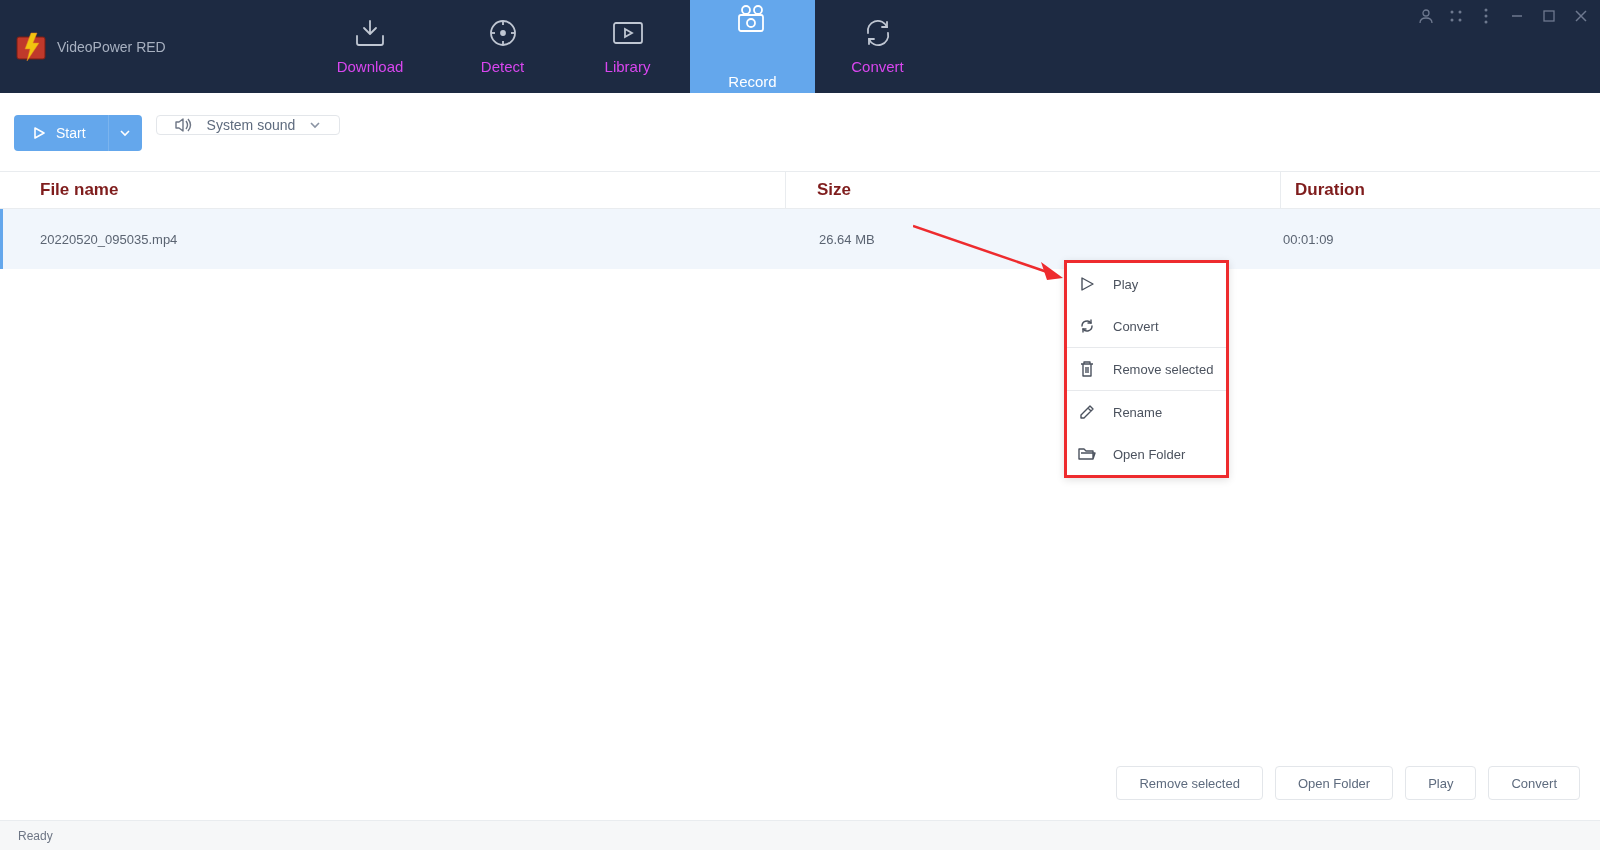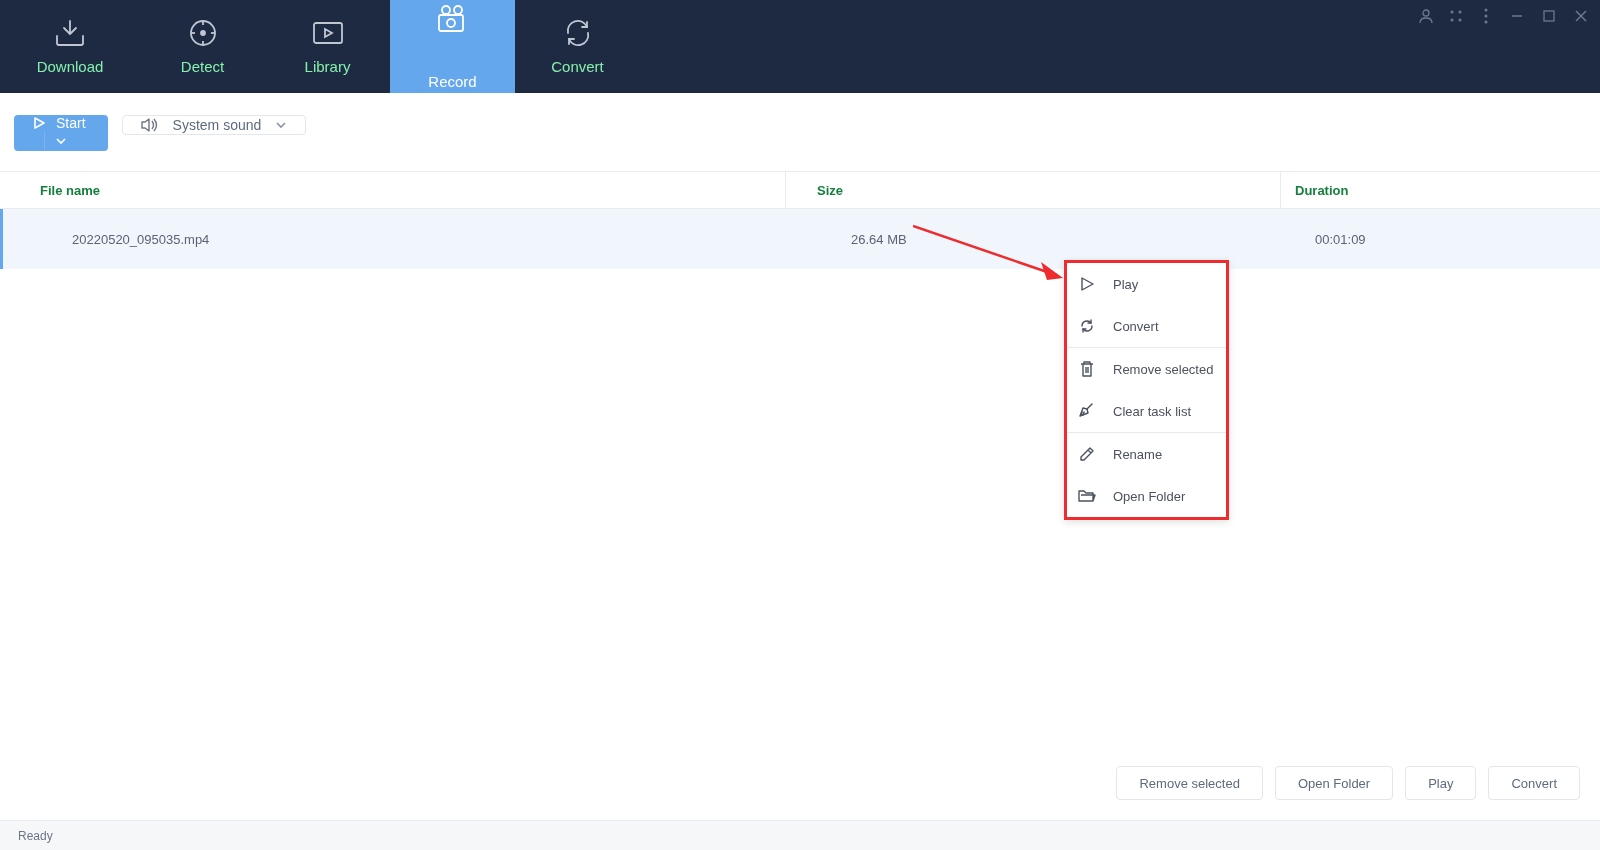--- a/index.html
+++ b/index.html
@@ -8,40 +8,40 @@
 
 .header { height: 93px; background: #1d2a42; display: flex; align-items: stretch; position: relative; }
 .logo-area { display: flex; align-items: center; padding-left: 15px; width: 300px; }
 .logo-icon { width: 32px; height: 32px; margin-right: 10px; position:relative; }
 .logo-title { color: #a7b0c0; font-size: 14px; font-weight: 500; }
 .nav-tabs { display: flex; align-items: stretch; }
 .nav-tab { width: 125px; display: flex; flex-direction: column; align-items: center; justify-content: center; gap: 10px; cursor: pointer; }
 .nav-tab.download { width: 140px; }
 .nav-tab.active { background: #64a7ec; gap: 39px; }
 .nav-tab-icon { height: 30px; display:flex; align-items:center; justify-content:center; }
-.nav-tab-label { color: #86efac; font-size: 15px; }
+.nav-tab-label { color: #d946ef; font-size: 15px; }
 .nav-tab.active .nav-tab-label { color: #fff; }
 .window-controls { position: absolute; right: 10px; top: 8px; display: flex; gap: 14px; align-items: center; }
 .wc { width: 16px; height: 16px; display:flex; align-items:center; justify-content:center; color:#6e798f; cursor:pointer; }
 .wc.big { width: 18px; }
 
 
 .toolbar { height: 78px; background:#fff; padding: 22px 14px 0 14px; display:flex; gap:14px; align-items:flex-start; }
-.btn-start { height: 36px; background:#64a7ec; border-radius:4px; display:flex; align-items:center; cursor:pointer;flex-direction:column; }
+.btn-start { height: 36px; background:#64a7ec; border-radius:4px; display:flex; align-items:center; cursor:pointer; }
 .btn-start-main { display:flex; align-items:center; gap:10px; padding:0 22px 0 18px; color:#fff; font-size:14px; }
 .btn-start-arrow { width:34px; height:100%; border-left:1px solid rgba(255,255,255,0.15); display:flex; align-items:center; justify-content:center; }
 .btn-sound { height:20px; background:#fff; border:1px solid #e3e6ea; border-radius:4px; display:flex; align-items:center; gap:14px; padding:0 18px; cursor:pointer; color:#5e6b7e; font-size:14px; }
 
 
-.table-header { height:38px; border-top:1px solid #e9ecef; border-bottom:1px solid #e9ecef; background:#fff; display:flex; align-items:center; color:#15803d; font-size:13px; font-weight:600; }
+.table-header { height:38px; border-top:1px solid #e9ecef; border-bottom:1px solid #e9ecef; background:#fff; display:flex; align-items:center; color:#7f1d1d; font-size:17px; font-weight:600; }
 .col-name { padding-left:40px; flex: 0 0 785px; }
 .col-size { flex: 0 0 495px; border-left:1px solid #e9ecef; padding-left:31px; height:100%; display:flex; align-items:center;}
 .col-dur { flex:1; border-left:1px solid #e9ecef; padding-left:14px; height:100%; display:flex; align-items:center;}
 .table-row { height:60px; background:#f1f6fc; border-left:3px solid #64a7ec; display:flex; align-items:center; color:#5b6472; font-size:13px; }
-.table-row .col-name { padding-left:37px;margin-left:32px; }
+.table-row .col-name { padding-left:37px; }
 .table-row .col-size, .table-row .col-dur { border-left:none; }
 .table-row .col-dur { padding-left:0; }
 
 
 .ctx { position:absolute; left:1064px; top:260px; width:165px; background:#fff; border:3px solid #ee2b2e; box-shadow:0 2px 8px rgba(0,0,0,0.12); }
 .ctx-item { height:42px; display:flex; align-items:center; gap:16px; padding:0 10px; color:#4b525e; font-size:13px; cursor:pointer; }
 .ctx-icon { width:20px; height:20px; display:flex; align-items:center; justify-content:center; flex-shrink:0; }
 .ctx-sep { height:1px; background:#e7e9ec; margin:0; }
 
 
@@ -51,20 +51,30 @@
 .footer-buttons { position:absolute; right:20px; bottom:50px; display:flex; gap:12px; }
 .fbtn { height:34px; padding:0 22px; border:1px solid #e3e6ea; background:#fff; border-radius:4px; color:#5e6b7e; font-size:13px; display:flex; align-items:center; cursor:pointer; }
 .status-bar { position:absolute; left:0; bottom:0; width:100%; height:30px; background:#f6f7f8; border-top:1px solid #e9ecef; display:flex; align-items:center; padding-left:18px; color:#6e7685; font-size:12px; }
 
 svg { display:block; }
 </style>
 </head>
 <body>
 
 <div class="header">
+  <div class="logo-area">
+    <div class="logo-icon">
+      <svg width="32" height="32" viewBox="0 0 32 32">
+        <rect x="2" y="6" width="28" height="22" rx="2" fill="#c0392b"></rect>
+        <rect x="2" y="6" width="28" height="22" rx="2" fill="none" stroke="#7b1d13" stroke-width="1"></rect>
+        <polygon points="16,2 10,18 15,18 12,30 24,12 18,12 22,2" fill="#f1c40f" stroke="#e67e22" stroke-width="0.5"></polygon>
+      </svg>
+    </div>
+    <div class="logo-title">VideoPower RED</div>
+  </div>
   <div class="nav-tabs">
     <div class="nav-tab download">
       <div class="nav-tab-icon">
         <svg width="34" height="30" viewBox="0 0 34 30" fill="none" stroke="#c0c7d3" stroke-width="1.8">
           <path d="M17 3 L17 15 M11 10 L17 16 L23 10" stroke-linecap="round" stroke-linejoin="round"></path>
           <path d="M4 18 L4 25 Q4 27 6 27 L28 27 Q30 27 30 25 L30 18" stroke-linecap="round"></path>
         </svg>
       </div>
       <div class="nav-tab-label">Download</div>
     </div>
@@ -221,31 +231,20 @@
   </div>
   <div class="ctx-sep"></div>
   <div class="ctx-item">
     <span class="ctx-icon">
       <svg width="16" height="18" viewBox="0 0 16 18" fill="none" stroke="#4b525e" stroke-width="1.4" stroke-linejoin="round">
           <path d="M2 4 L14 4 M5 4 L5 2 L11 2 L11 4 M4 4 L4 16 L12 16 L12 4 M7 7 L7 13 M9 7 L9 13"></path>
         </svg>
     </span>
     <span>Remove selected</span>
   </div>
-  <div class="ctx-item">
-    <span class="ctx-icon">
-      <svg width="18" height="18" viewBox="0 0 18 18" fill="none" stroke="#4b525e" stroke-width="1.4" stroke-linejoin="round" stroke-linecap="round">
-          <line x1="14" y1="2" x2="9" y2="7"></line>
-          <path d="M9 7 L5 6 L2 14 L10 11 Z"></path>
-          <line x1="4" y1="10" x2="3" y2="13"></line>
-          <line x1="6" y1="10" x2="5" y2="13"></line>
-        </svg>
-    </span>
-    <span>Clear task list</span>
-  </div>
   <div class="ctx-sep"></div>
   <div class="ctx-item">
     <span class="ctx-icon">
       <svg width="16" height="16" viewBox="0 0 16 16" fill="none" stroke="#4b525e" stroke-width="1.4" stroke-linejoin="round">
           <path d="M11 2 L14 5 L5 14 L2 14 L2 11 Z M9 4 L12 7"></path>
         </svg>
     </span>
     <span>Rename</span>
   </div>
   <div class="ctx-item">

